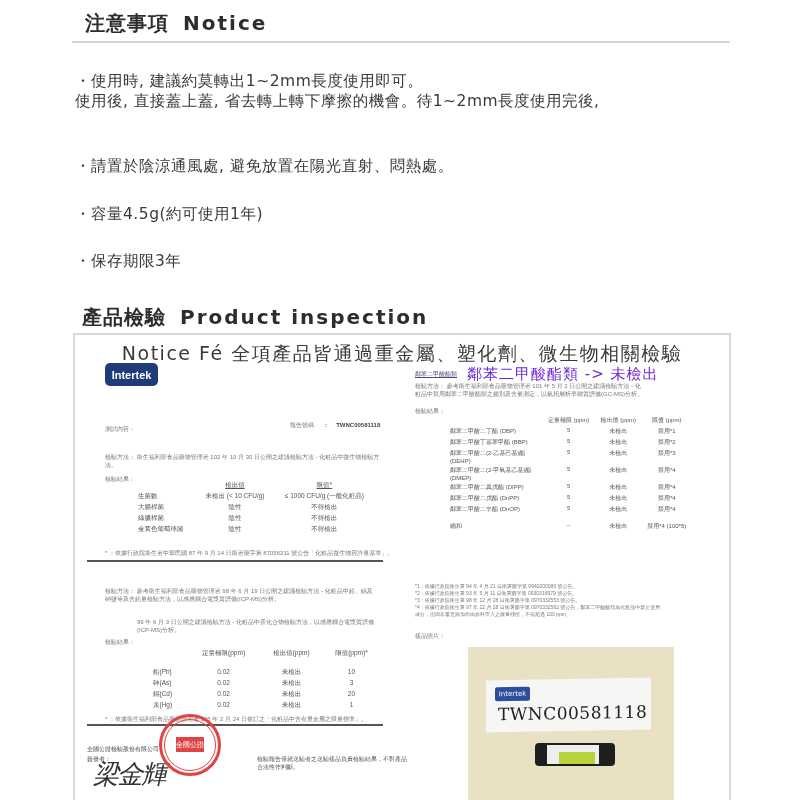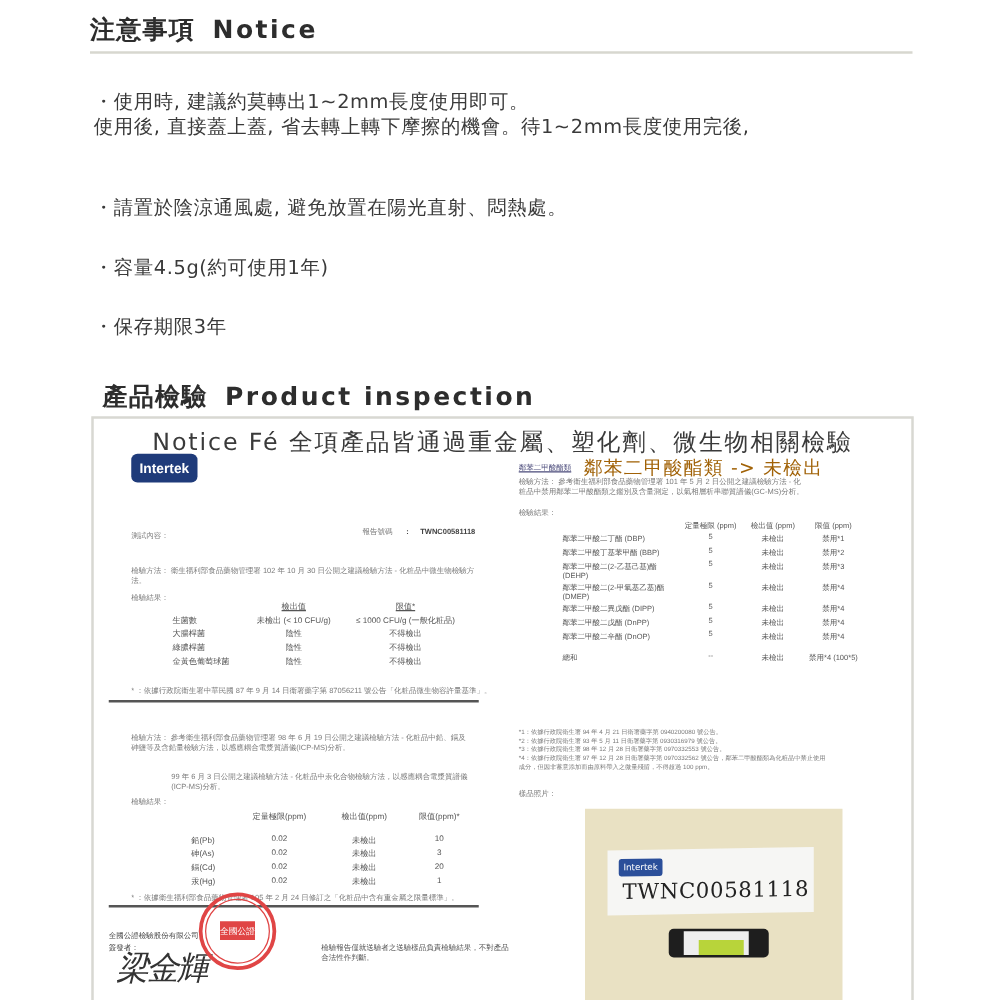--- a/index.html
+++ b/index.html
@@ -14,21 +14,21 @@
 
   .report-box { position: absolute; left: 73px; top: 333px; width: 658px; height: 480px; border: 2px solid #d8d8d2; background: #fff; overflow: hidden; }
   .report-headline { position: absolute; left: 0; width: 100%; top: 6px; text-align: center; font-size: 19px; color: #3a3a3a; letter-spacing: 1.5px; }
 
   .intertek-logo { position: absolute; left: 30px; top: 28px; width: 53px; height: 23px; background: #1f3b7a; border-radius: 5px; color: #fff; font-size: 11px; font-weight: bold; display: flex; align-items: center; justify-content: center; font-family: "Liberation Sans", sans-serif; }
 
   .tiny { font-size: 6px; color: #666; line-height: 8px; font-family: "Liberation Sans", sans-serif; }
   .blurry { color: #7a7a7a; }
 
   .panel { position: absolute; }
-  .panel .heading { font-size: 15px; color: #a16207; letter-spacing: 1px; }
+  .panel .heading { font-size: 15px; color: #6d28d9; letter-spacing: 1px; }
   .panel .label-sm { font-size: 6px; color: #4a4a7a; text-decoration: underline; }
 
   table.t { border-collapse: collapse; font-family: "Liberation Sans", sans-serif; font-size: 6.5px; color: #555; }
   table.t td { padding: 1px 3px; vertical-align: top; }
 
   .hr-line { position: absolute; height: 1.5px; background: #555; }
 
   .photo { position: absolute; left: 393px; top: 312px; width: 206px; height: 160px; background: #e9e1c3; overflow: hidden; }
   .photo .card { position: absolute; left: 18px; top: 32px; width: 165px; height: 52px; background: #f6f6f4; transform: skewY(-1deg); }
   .photo .card-logo { position: absolute; left: 9px; top: 7px; width: 35px; height: 14px; background: #2b4f9a; color: #fff; font-size: 7px; display:flex; align-items:center; justify-content:center; border-radius: 2px; }
@@ -38,21 +38,21 @@
   .photo .stick .green { position: absolute; left: 24px; top: 9px; width: 36px; height: 12px; background: #b8d43a; }
 
   .stamp { position: absolute; left: 80px; top: 395px; width: 62px; height: 62px; border: 3px solid #e04545; border-radius: 50%; color: #e04545; }
   .stamp .inner { position: absolute; left: 14px; top: 20px; width: 28px; height: 15px; background: #e04545; color: #fff; font-size: 7px; display:flex; align-items:center; justify-content:center; }
   .stamp .ring { position: absolute; left: 2px; top: 2px; right: 2px; bottom: 2px; border: 1px solid #e04545; border-radius: 50%; }
   .sign { position: absolute; left: 30px; top: 410px; font-family: "DejaVu Serif", serif; font-size: 26px; color: #333; font-style: italic; letter-spacing: -2px; }
 </style>
 </head>
 <body>
 
-<div class="section-title" style="top:10px;">
+<div class="section-title" style="top:10px;margin-left:13px;">
   <span>注意事項</span><span class="en">Notice</span>
 </div>
 <div class="divider" style="top:41px;"></div>
 
 <div class="notice-p" style="top:71px;">
   <div>・使用時, 建議約莫轉出1~2mm長度使用即可。</div>
   <div>使用後, 直接蓋上蓋, 省去轉上轉下摩擦的機會。待1~2mm長度使用完後,</div>
 </div>
 <div class="notice-p" style="top:156px;">
   <div>・請置於陰涼通風處, 避免放置在陽光直射、悶熱處。</div>

